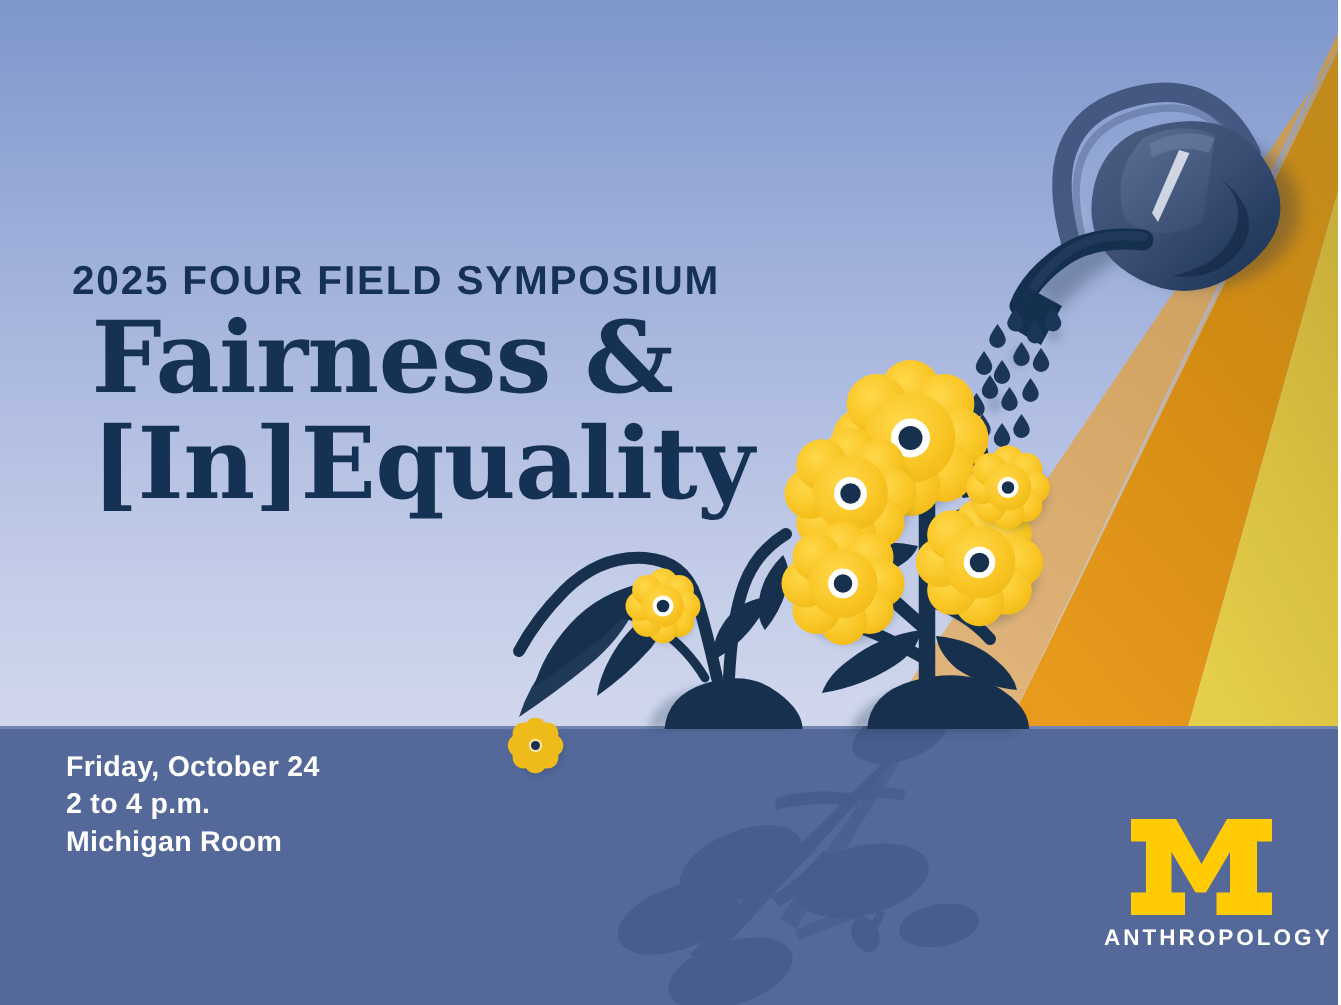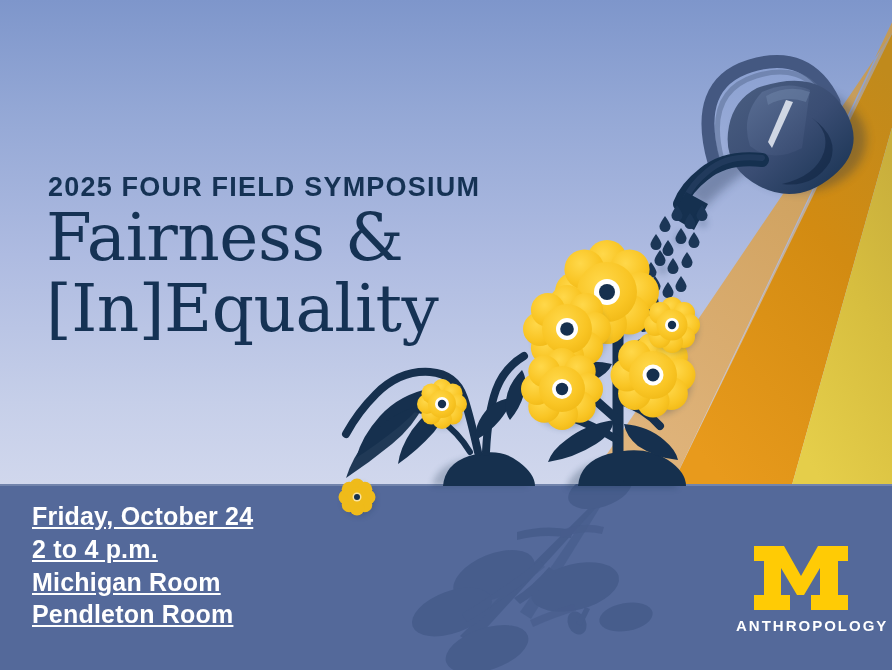--- a/index.html
+++ b/index.html
@@ -38,40 +38,39 @@
   .kicker{
     position:absolute;left:48px;top:172px;
     font-family:"Liberation Sans",sans-serif;
     font-weight:bold;
     font-size:27px;
     letter-spacing:1.2px;
     color:#153254;
     white-space:nowrap;
   }
   .headline{
-    position:absolute;left:46px;top:206px;
+    position:absolute;left:61px;top:206px;
     font-family:"DejaVu Serif","Liberation Serif",serif;
-    font-weight:normal;
+    font-weight:bold;
     font-size:66px;
     line-height:0.98;
     color:#153254;
     letter-spacing:-0.5px;
   }
   .headline .l1{display:block;}
   .headline .l2{display:block;margin-top:6px;}
 
   .details{
-    position:absolute;left:32px;top:500px;
+    position:absolute;left:44px;top:500px;
     font-family:"Liberation Sans",sans-serif;
     font-weight:bold;
-    font-size:25px;
+    font-size:19px;
     line-height:1.31;
     color:#ffffff;
     letter-spacing:.2px;
-    text-decoration:underline;
   }
   .details span{display:block;white-space:nowrap;}
 
   
   .logo{
     position:absolute;left:736px;top:546px;
     width:130px;text-align:right;
   }
   .logo .m{display:block;margin:0 auto;}
   .logo .unit{
@@ -420,21 +419,20 @@
 
   <div class="headline">
     <span class="l1">Fairness &amp;</span>
     <span class="l2">[In]Equality</span>
   </div>
 
   <div class="details">
     <span>Friday, October 24</span>
     <span>2 to 4 p.m.</span>
     <span>Michigan Room</span>
-    <span>Pendleton Room</span>
   </div>
 
   <div class="logo">
     <svg class="m" width="94" height="64" viewBox="0 0 94 64" xmlns="http://www.w3.org/2000/svg">
       <path fill="#FFCB05" d="M0 0 H30 L47 30 L64 0 H94 V15 H84 V49 H94 V64 H57 V49 H66 V22 L50 49 H43 L27 22 V49 H36 V64 H0 V49 H10 V15 H0 Z"></path>
     </svg>
     <span class="unit">ANTHROPOLOGY</span>
   </div>
 
 </div>

